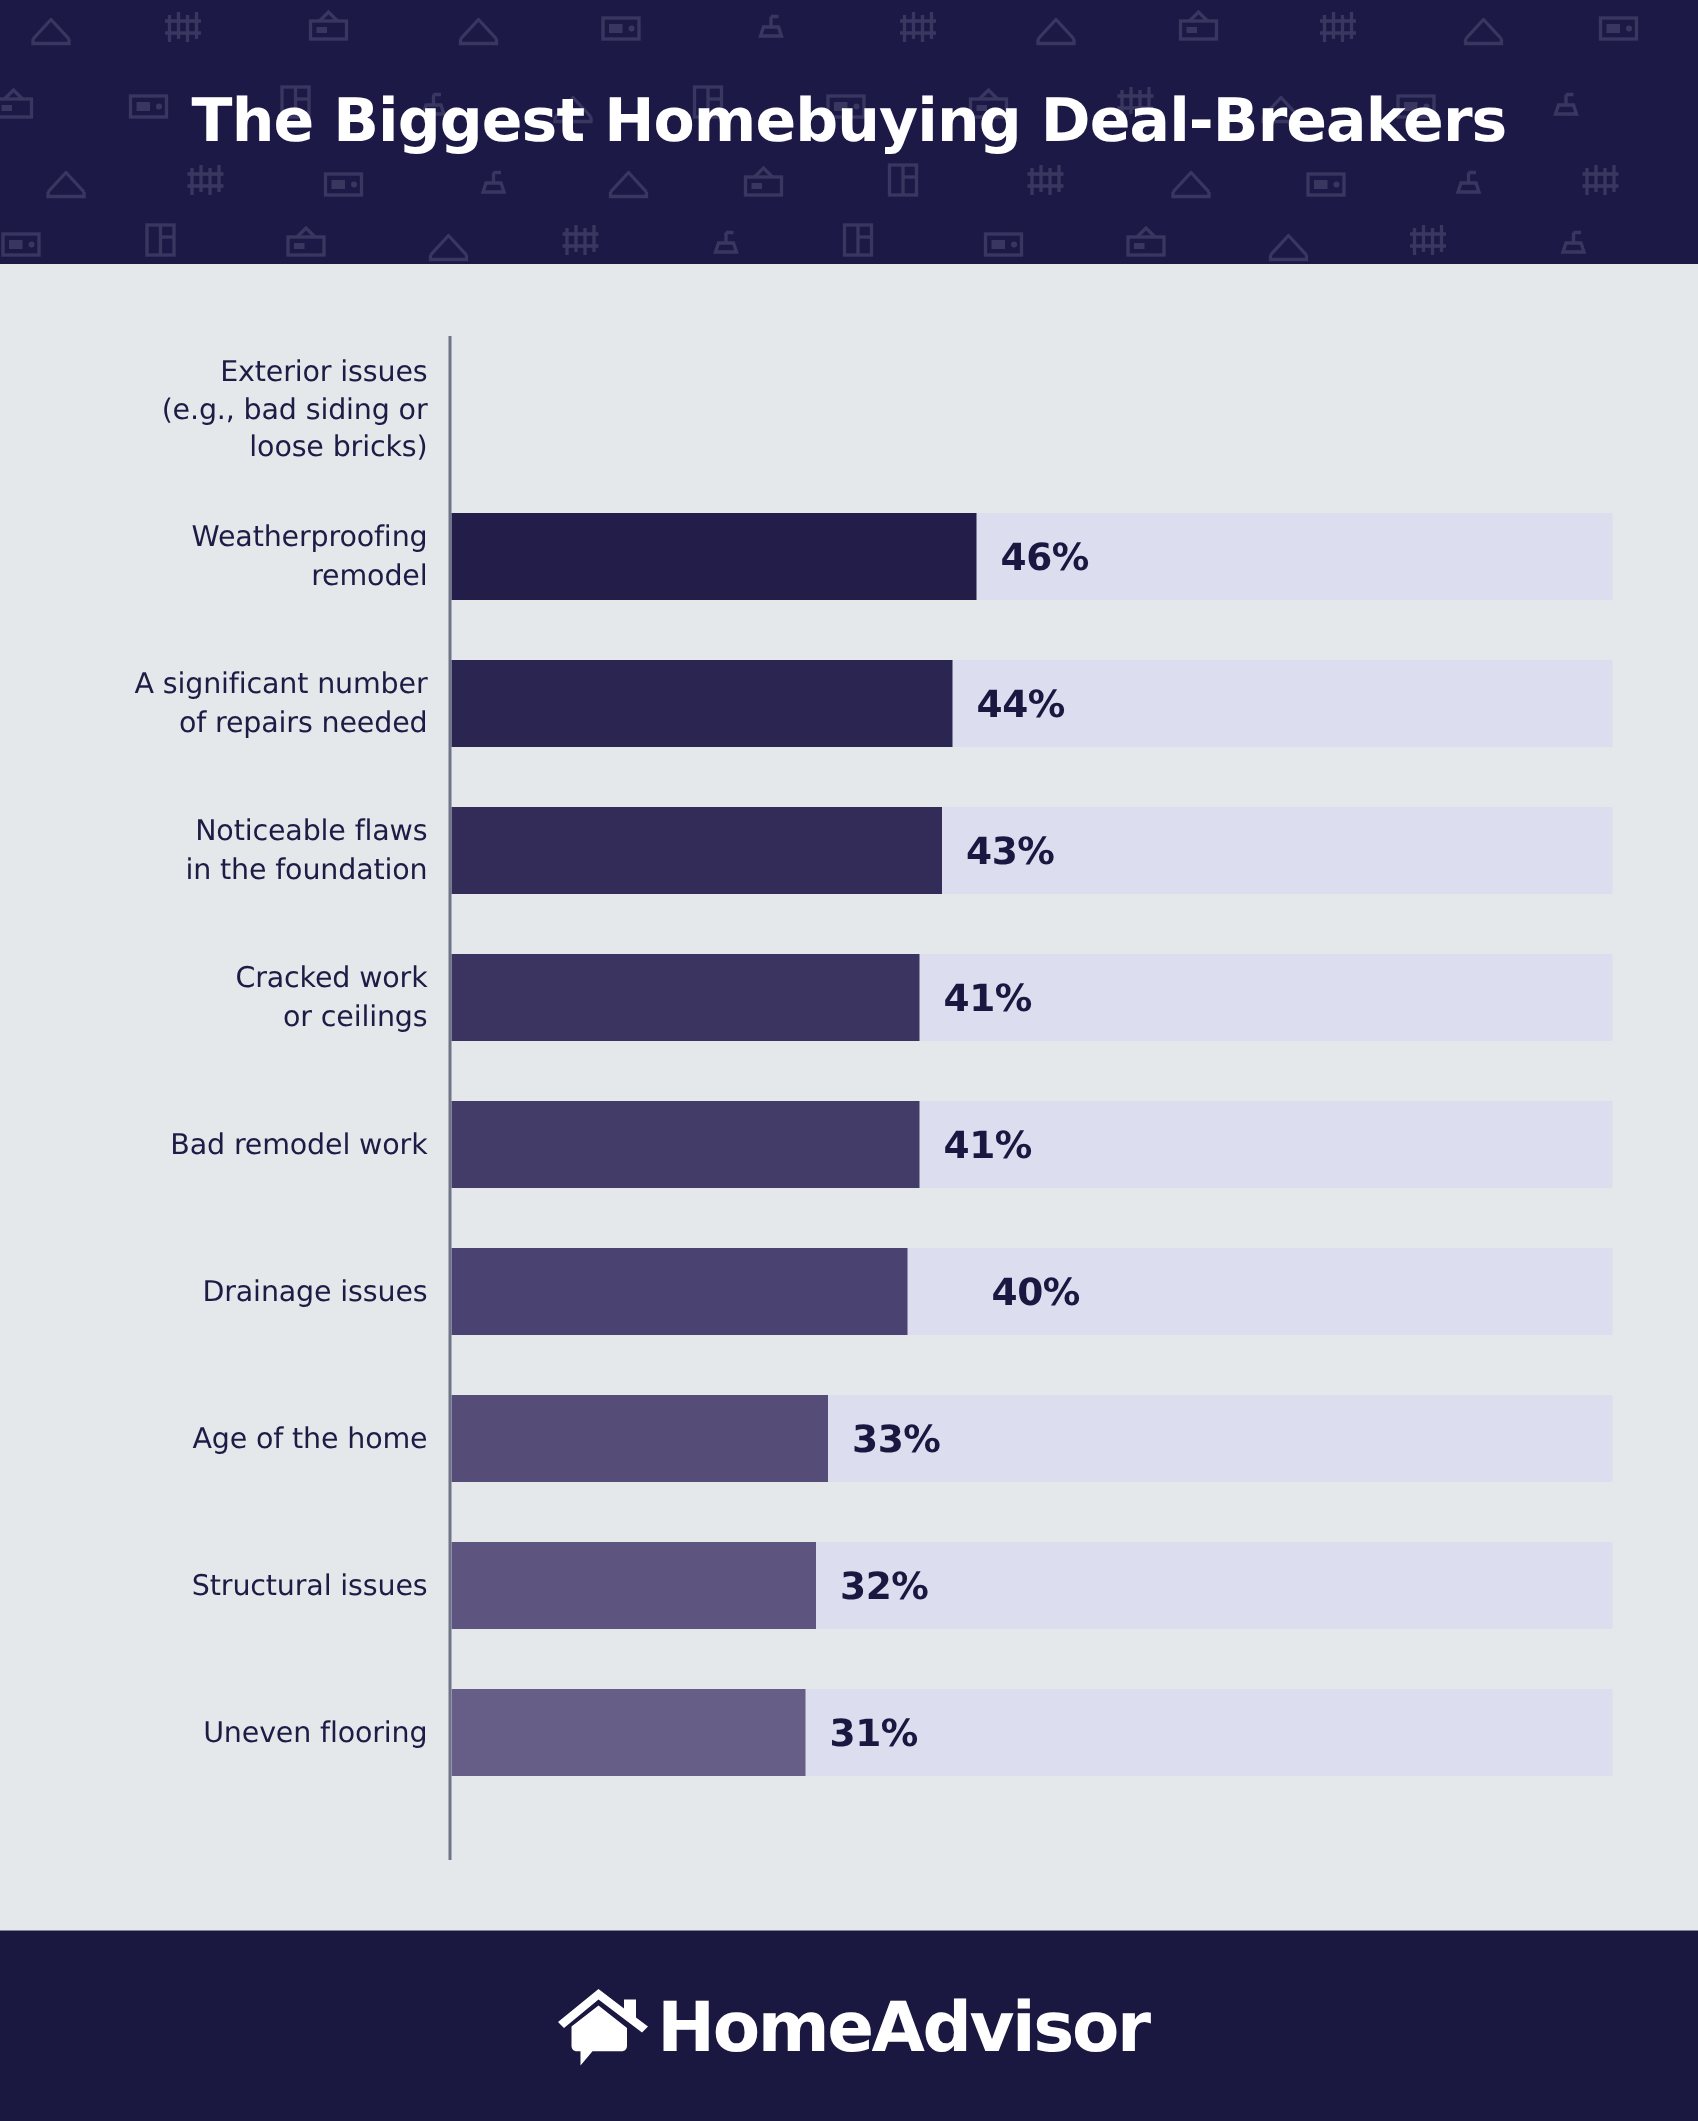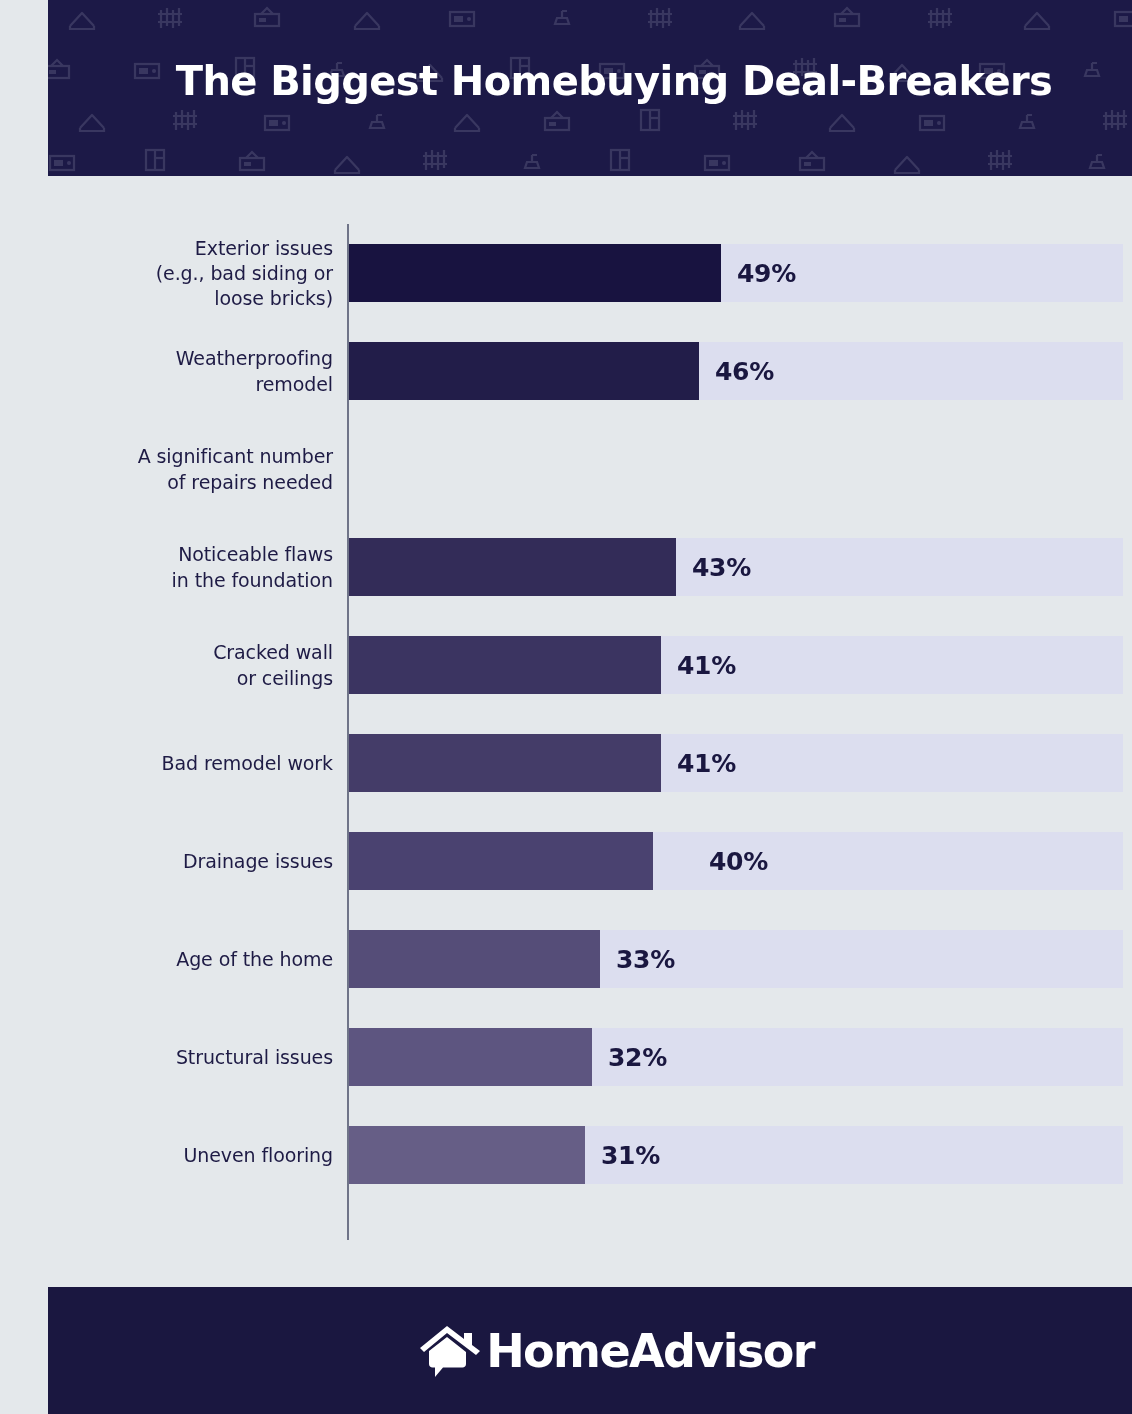--- a/index.html
+++ b/index.html
@@ -14,21 +14,20 @@
     overflow: hidden;
   }
 
   .poster {
     position: relative;
     width: 1132px;
     height: 1414px;
     background: #e4e8eb;
     box-sizing: border-box;
     overflow: hidden;
-    padding-left: 48px;
   }
 
   
   .header {
     position: relative;
     width: 1132px;
     height: 176px;
     background: #1c1947;
     overflow: hidden;
   }
@@ -244,47 +243,47 @@
     <div class="header-title">The Biggest Homebuying Deal-Breakers</div>
   </div>
 
   <div class="chart-area">
     <div class="axis-line"></div>
     <div class="rows" id="rows-container">
         <div class="row" style="top: 49px;">
           <div class="row-label">Exterior issues
 (e.g., bad siding or
 loose bricks)</div>
-          <div class="track">
-            <div class="bar" style="width: 372px; background: rgb(24, 19, 64);"></div>
-            <div class="bar-value" style="left: 388px;">49%</div>
-          </div>
         </div>
         <div class="row" style="top: 147px;">
           <div class="row-label">Weatherproofing
 remodel</div>
           <div class="track">
             <div class="bar" style="width: 350px; background: rgb(34, 29, 73);"></div>
             <div class="bar-value" style="left: 366px;">46%</div>
           </div>
         </div>
         <div class="row" style="top: 245px;">
           <div class="row-label">A significant number
 of repairs needed</div>
+          <div class="track">
+            <div class="bar" style="width: 334px; background: rgb(43, 37, 82);"></div>
+            <div class="bar-value" style="left: 350px;">44%</div>
+          </div>
         </div>
         <div class="row" style="top: 343px;">
           <div class="row-label">Noticeable flaws
 in the foundation</div>
           <div class="track">
             <div class="bar" style="width: 327px; background: rgb(51, 44, 88);"></div>
             <div class="bar-value" style="left: 343px;">43%</div>
           </div>
         </div>
         <div class="row" style="top: 441px;">
-          <div class="row-label">Cracked wall
+          <div class="row-label">Cracked work
 or ceilings</div>
           <div class="track">
             <div class="bar" style="width: 312px; background: rgb(59, 52, 97);"></div>
             <div class="bar-value" style="left: 328px;">41%</div>
           </div>
         </div>
         <div class="row" style="top: 539px;">
           <div class="row-label">Bad remodel work</div>
           <div class="track">
             <div class="bar" style="width: 312px; background: rgb(68, 60, 104);"></div>

